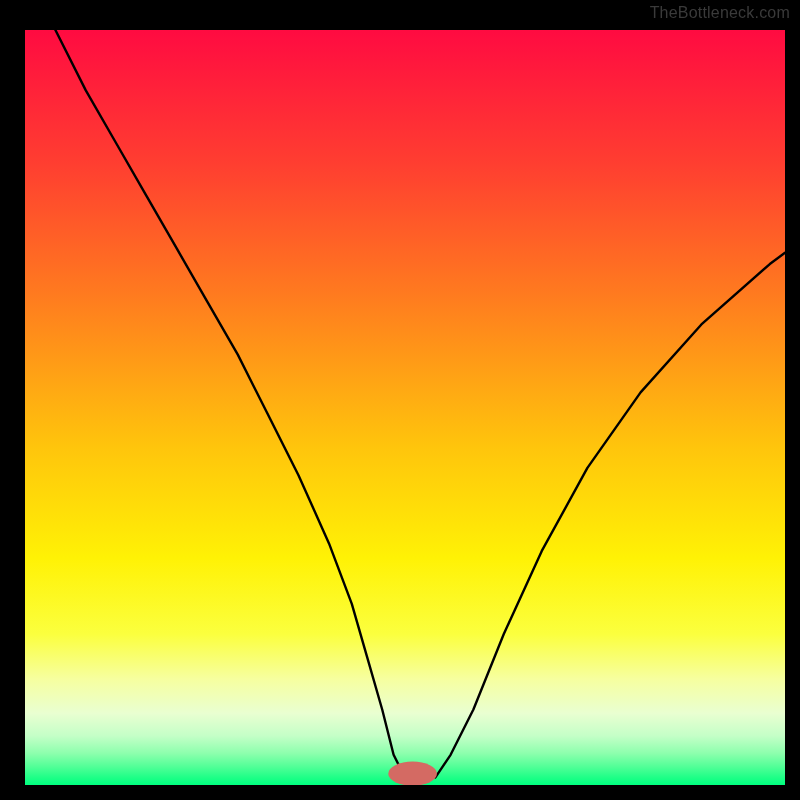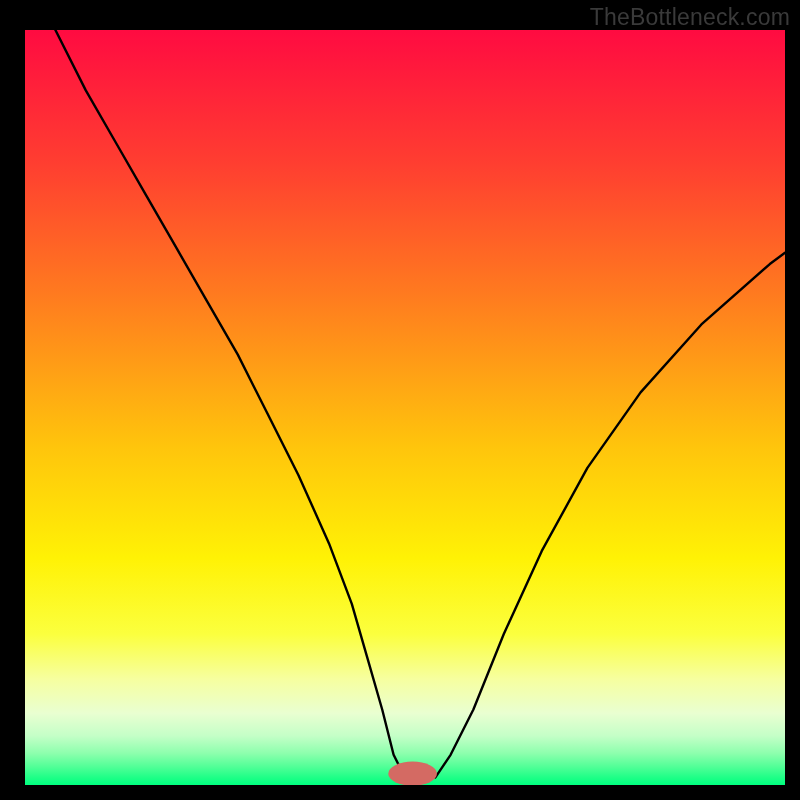--- a/index.html
+++ b/index.html
@@ -16,21 +16,21 @@
     width: 800px;
     height: 800px;
   }
   svg {
     display: block;
   }
   .watermark {
     position: absolute;
     top: 4px;
     right: 10px;
-    font-size: 23px;
+    font-size: 16px;
     font-weight: 500;
     color: #3a3a3a;
     letter-spacing: 0.2px;
     user-select: none;
     margin-left: 46px;
   }
 </style>
 </head>
 <body>
 

